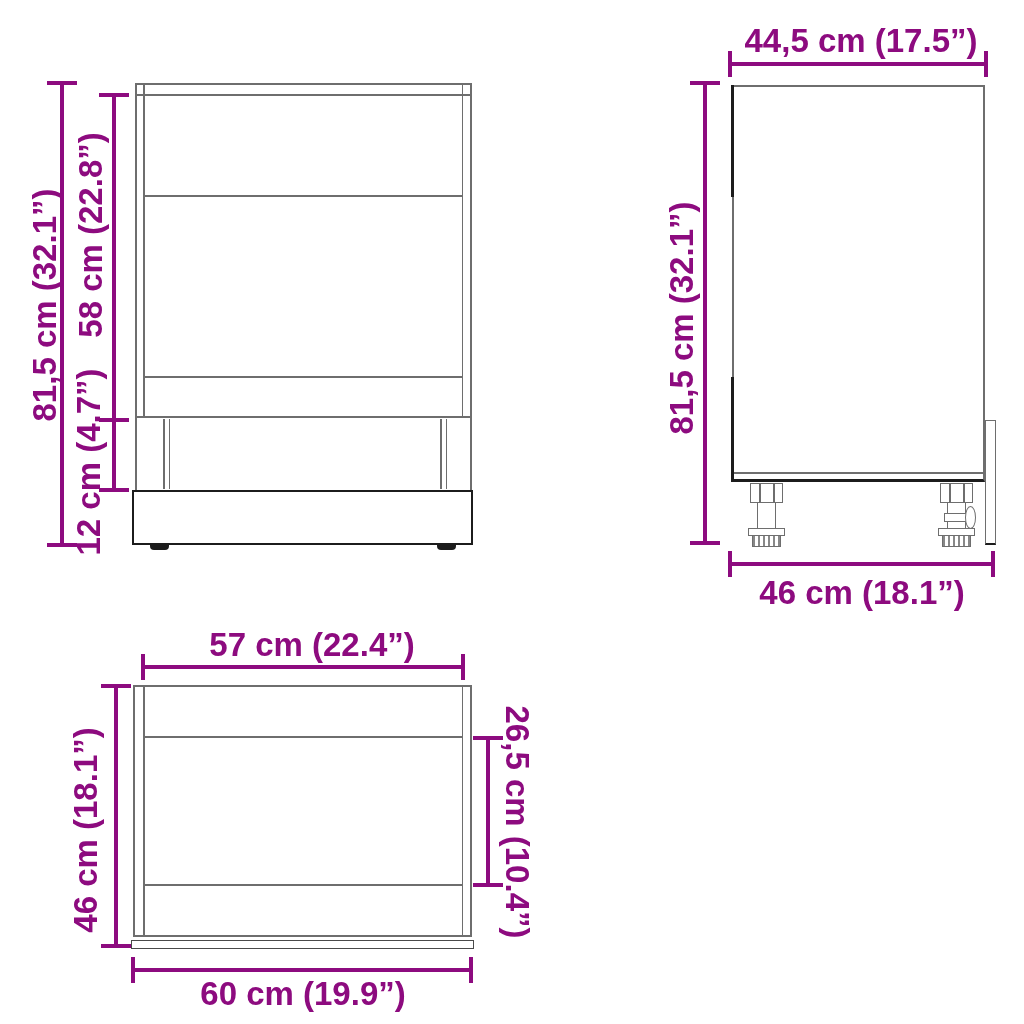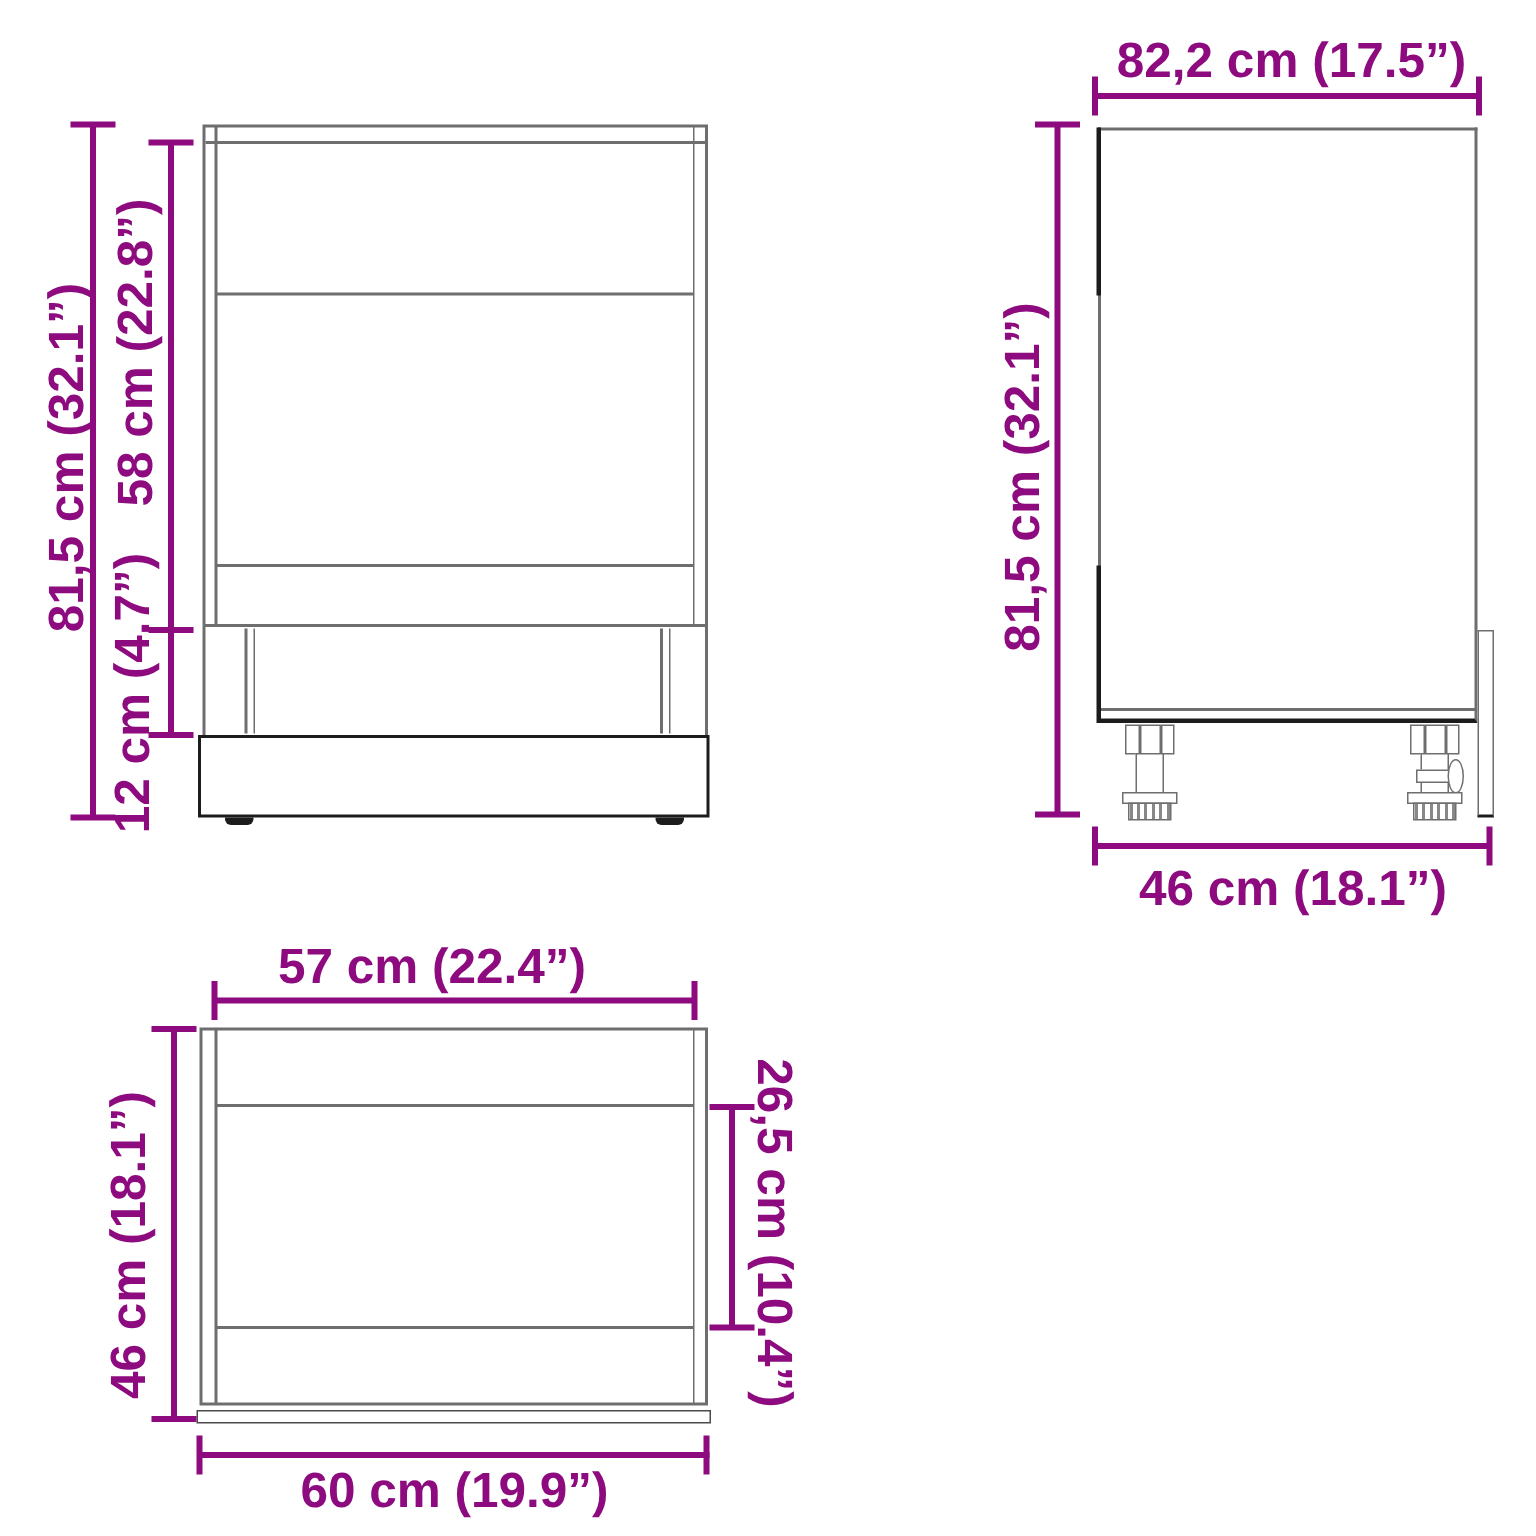--- a/index.html
+++ b/index.html
@@ -92,21 +92,21 @@
 
     <div class="part" style="left:940px;top:483px;width:33px;height:20px;"></div>
     <div class="ln" style="left:949px;top:484px;width:1.5px;height:18px;"></div>
     <div class="ln" style="left:963px;top:484px;width:1.5px;height:18px;"></div>
     <div class="part" style="left:947px;top:502px;width:19px;height:27px;"></div>
     <div class="part" style="left:944px;top:513px;width:24px;height:9px;"></div>
     <div class="knob" style="left:965px;top:506px;width:11px;height:23px;"></div>
     <div class="part" style="left:938px;top:528px;width:37px;height:8px;"></div>
     <div class="knurl" style="left:942px;top:535px;width:29px;height:12px;"></div>
 
-    <div class="lbl" style="left:861px;top:40px;">82,2 cm (17.5”)</div>
+    <div class="lbl" style="left:861px;top:40px;">44,5 cm (17.5”)</div>
     <div class="dim" style="left:730px;top:62px;width:256px;height:4px;"></div>
     <div class="dim" style="left:728px;top:51px;width:4px;height:26px;"></div>
     <div class="dim" style="left:984px;top:51px;width:4px;height:26px;"></div>
 
     <div class="dim" style="left:703px;top:83px;width:4px;height:460px;"></div>
     <div class="dim" style="left:690px;top:81px;width:30px;height:4px;"></div>
     <div class="dim" style="left:690px;top:541px;width:30px;height:4px;"></div>
     <div class="lbl rccw" style="left:681px;top:318px;">81,5 cm (32.1”)</div>
 
     <div class="dim" style="left:730px;top:562px;width:263px;height:4px;"></div>
@@ -118,21 +118,21 @@
   <div>
 
     <div class="box" style="left:133px;top:685px;width:339px;height:252px;"></div>
     <div class="ln" style="left:143px;top:686px;width:1.5px;height:250px;"></div>
     <div class="ln" style="left:461.5px;top:686px;width:1.5px;height:250px;"></div>
     <div class="ln" style="left:144px;top:736px;width:318px;height:1.5px;"></div>
     <div class="ln" style="left:144px;top:884px;width:318px;height:1.5px;"></div>
 
     <div class="part" style="left:131px;top:940px;width:343px;height:9px;border-color:#4a4a4a;"></div>
 
-    <div class="lbl" style="left:288px;top:644px;">57 cm (22.4”)</div>
+    <div class="lbl" style="left:312px;top:644px;">57 cm (22.4”)</div>
     <div class="dim" style="left:143px;top:665px;width:320px;height:4px;"></div>
     <div class="dim" style="left:141px;top:654px;width:4px;height:26px;"></div>
     <div class="dim" style="left:461px;top:654px;width:4px;height:26px;"></div>
 
     <div class="dim" style="left:114px;top:686px;width:4px;height:260px;"></div>
     <div class="dim" style="left:101px;top:684px;width:30px;height:4px;"></div>
     <div class="dim" style="left:101px;top:944px;width:30px;height:4px;"></div>
     <div class="lbl rccw" style="left:85px;top:830px;">46 cm (18.1”)</div>
 
     <div class="dim" style="left:486px;top:738px;width:4px;height:147px;"></div>

